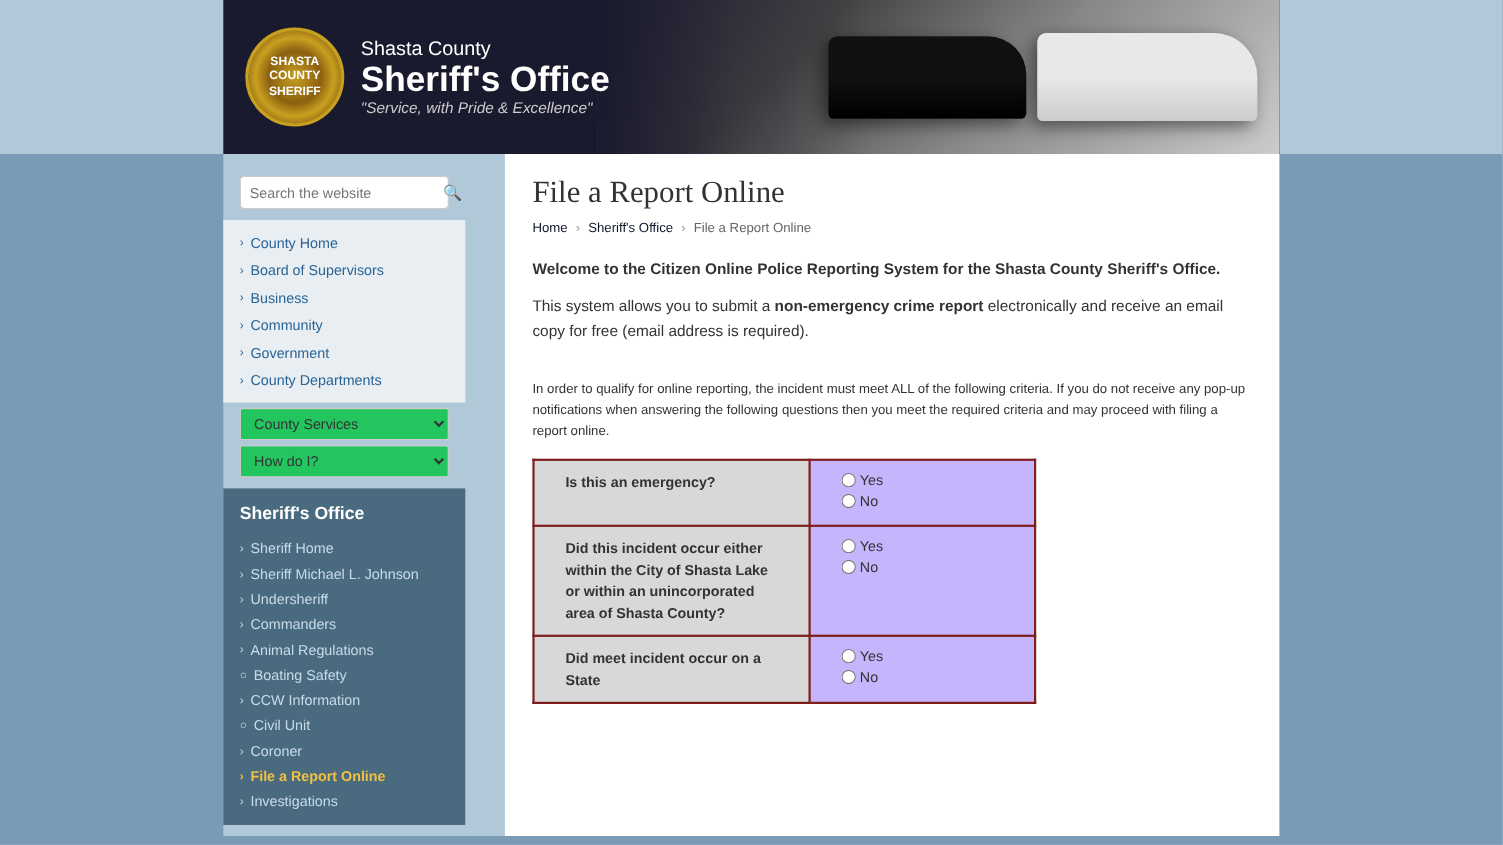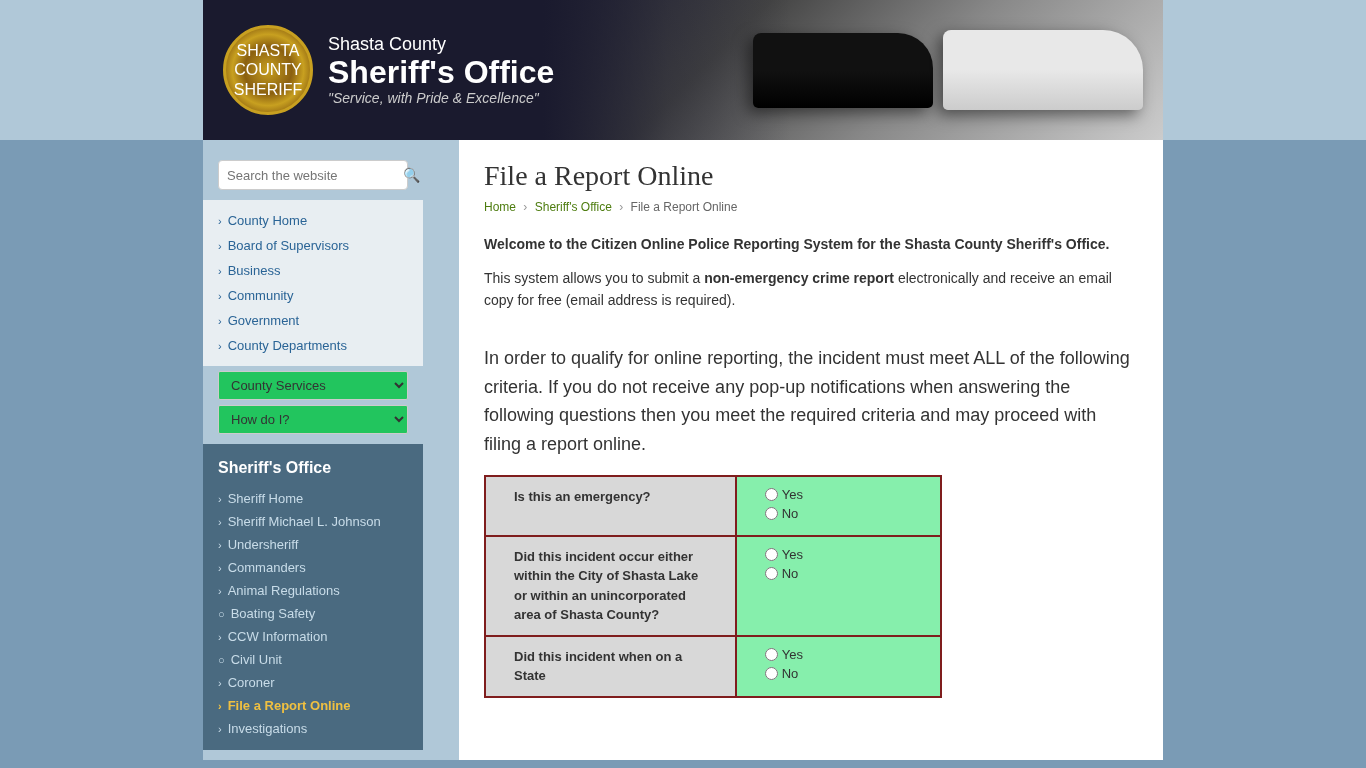--- a/index.html
+++ b/index.html
@@ -38,22 +38,22 @@
       background: radial-gradient(circle, #c8a020 0%, #8b6010 40%, #c8a020 60%, #8b6010 80%);
       border-radius: 50%;
       display: flex;
       align-items: center;
       justify-content: center;
       flex-shrink: 0;
       border: 3px solid #c8a020;
     }
     .badge-icon span {
       color: #fff;
-      font-size: 16px;
-      font-weight: normal;
+      font-size: 11px;
+      font-weight: bold;
       text-align: center;
       line-height: 1.2;
     }
     .header-text {
       margin-left: 15px;
       z-index: 2;
     }
     .header-text .county-name {
       color: #fff;
       font-size: 18px;
@@ -218,39 +218,39 @@
       color: #333;
       margin-bottom: 8px;
       font-family: Georgia, serif;
     }
     .breadcrumb {
       font-size: 12px;
       color: #666;
       margin-bottom: 20px;
     }
     .breadcrumb a {
-      color: #4d7c0f;
+      color: #0f172a;
       text-decoration: none;
     }
     .breadcrumb .sep { margin: 0 4px; color: #999; }
 
     .intro-bold {
       font-weight: bold;
       font-size: 14px;
       margin-bottom: 12px;
       line-height: 1.5;
     }
     .intro-text {
       font-size: 14px;
       margin-bottom: 32px;
       line-height: 1.6;
     }
     .criteria-text {
       font-weight: bold;
-      font-size: 18px;
+      font-size: 12px;
       margin-bottom: 16px;
       line-height: 1.6;
     }
     .criteria-text span {
       font-weight: normal;
     }
 
     
     .report-table {
       border-collapse: collapse;
@@ -263,21 +263,21 @@
       vertical-align: top;
       font-size: 13px;
     }
     .report-table .question-cell {
       background: #d8d8d8;
       width: 55%;
       font-weight: bold;
       line-height: 1.5;
     }
     .report-table .answer-cell {
-      background: #86efac;
+      background: #c4b5fd;
       width: 45%;
     }
     .radio-option {
       display: flex;
       align-items: center;
       margin-bottom: 4px;
       font-size: 13px;
     }
     .radio-option input[type="radio"] {
       margin-right: 4px;
@@ -448,21 +448,21 @@
               <span>Yes</span>
             </div>
             <div class="radio-option">
               <input type="radio" name="shasta-area" value="no" style="">
               <span>No</span>
             </div>
           </td>
         </tr>
 
         <tr>
-          <td class="question-cell">Did this incident when on a State</td>
+          <td class="question-cell">Did meet incident occur on a State</td>
           <td class="answer-cell">
             <div class="radio-option">
               <input type="radio" name="state-incident" value="yes" style="">
               <span>Yes</span>
             </div>
             <div class="radio-option">
               <input type="radio" name="state-incident" value="no" style="">
               <span>No</span>
             </div>
           </td>

